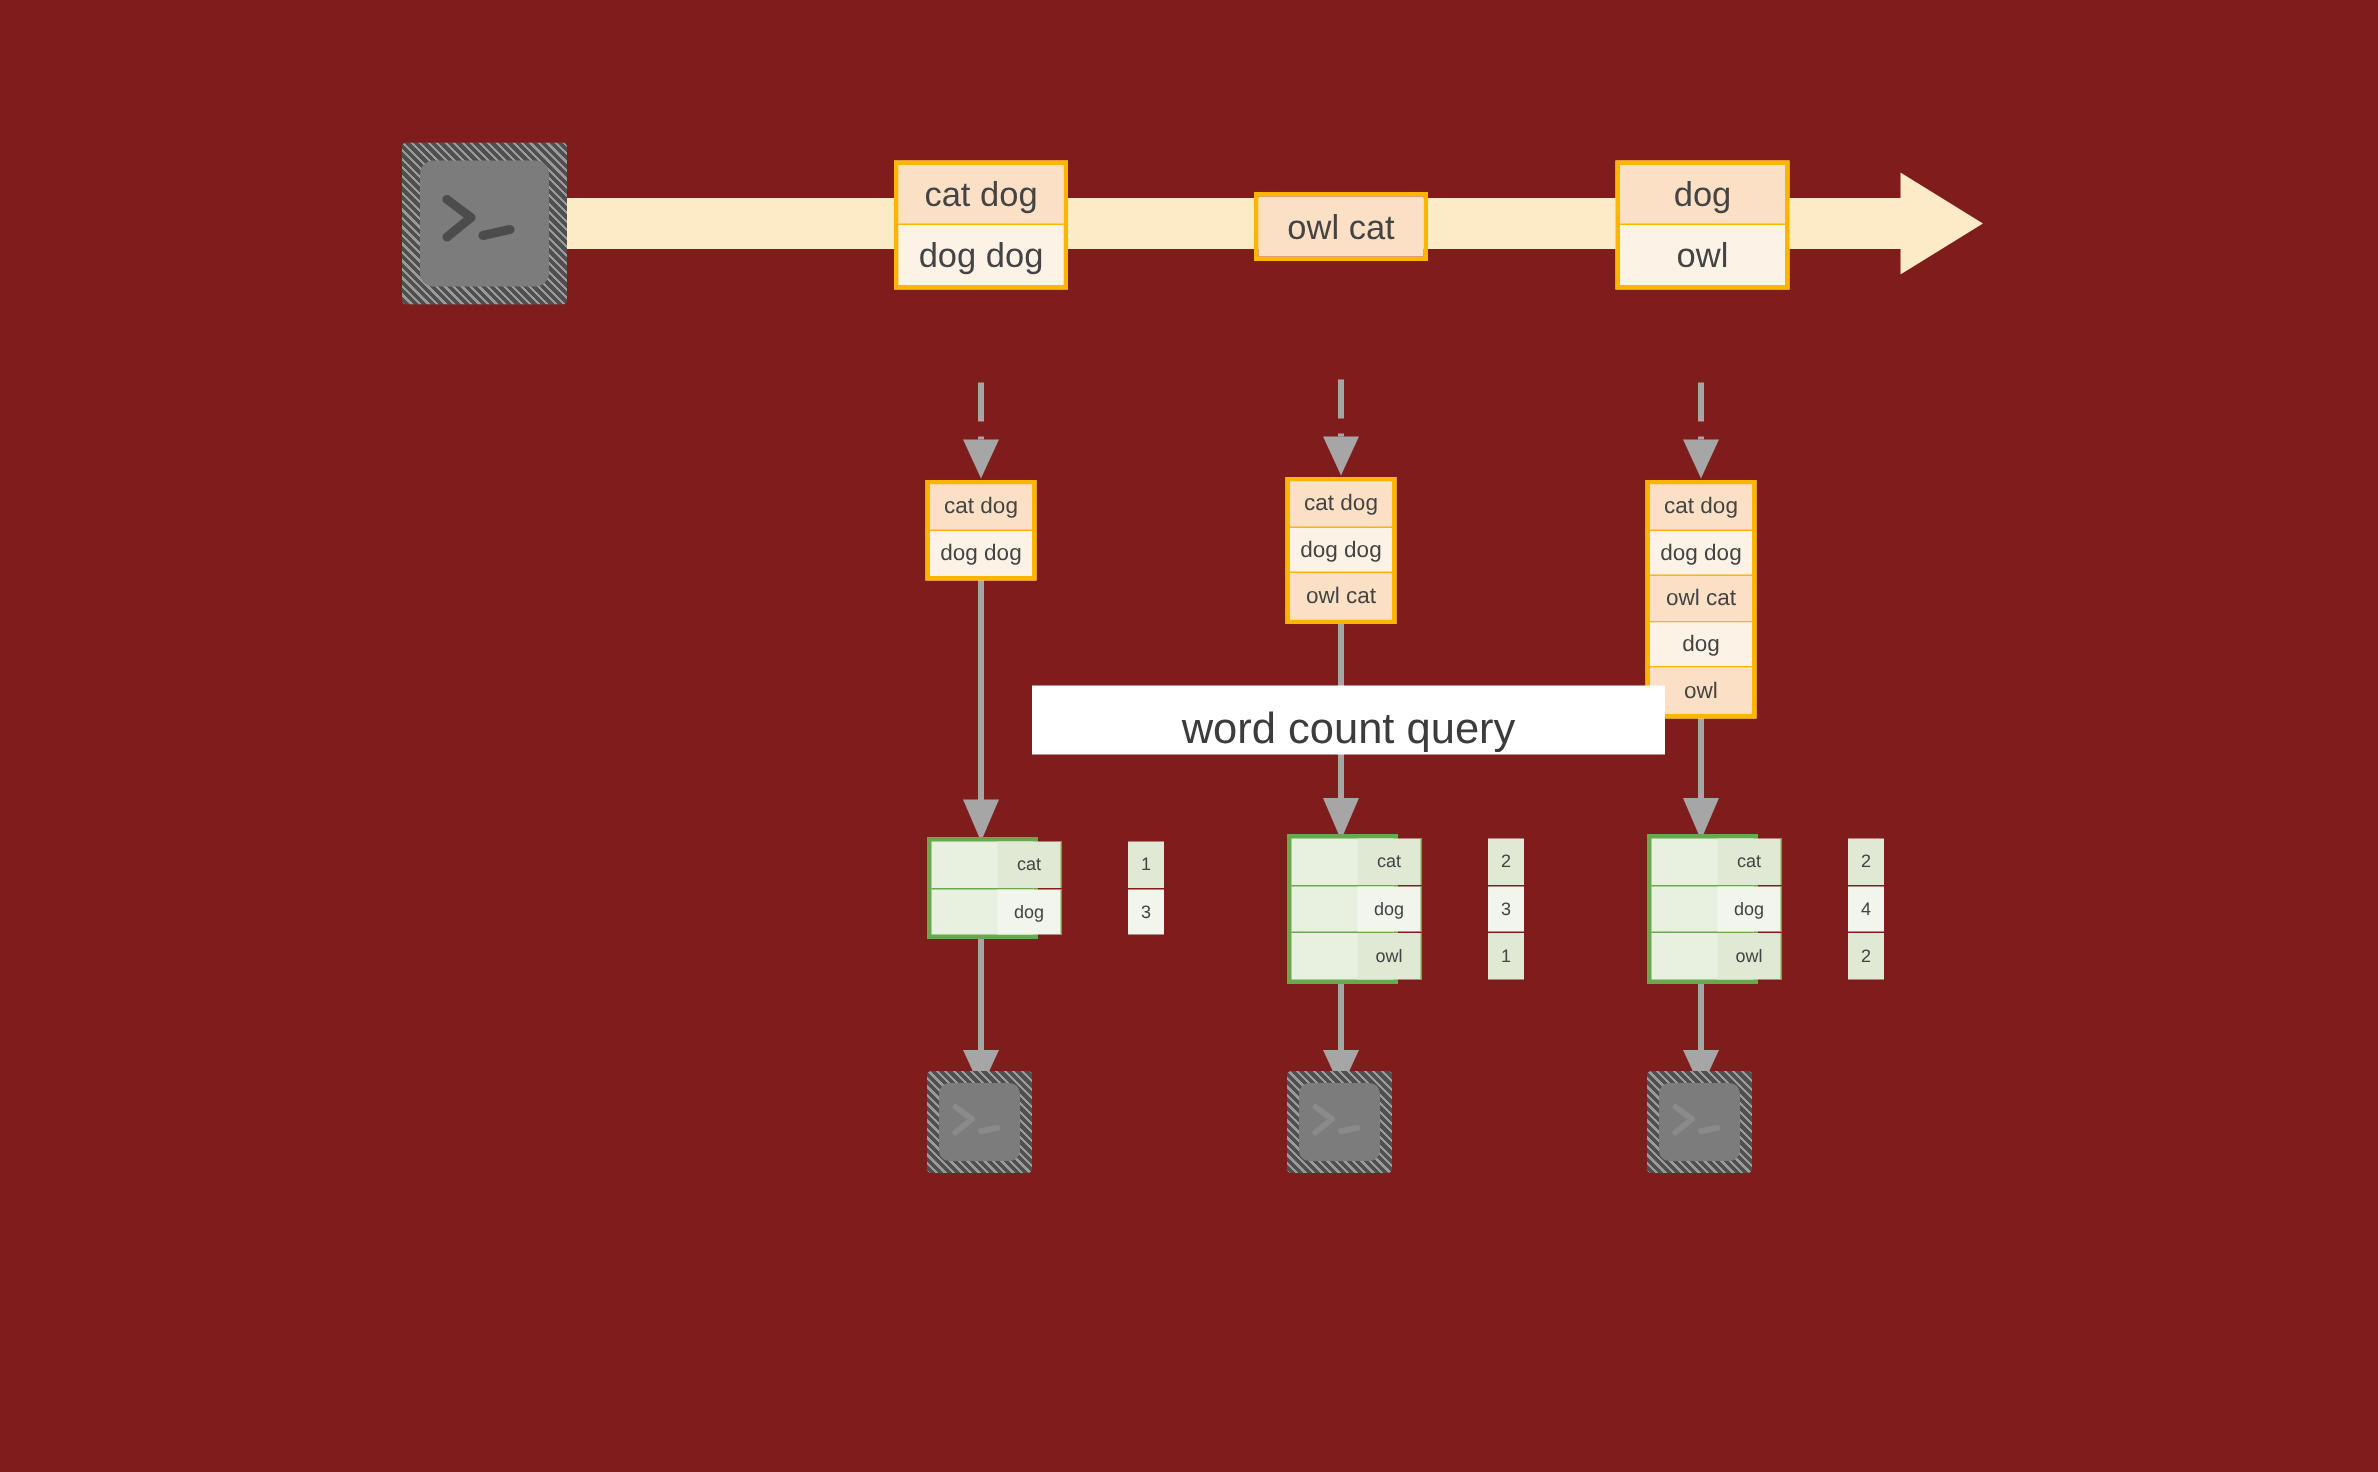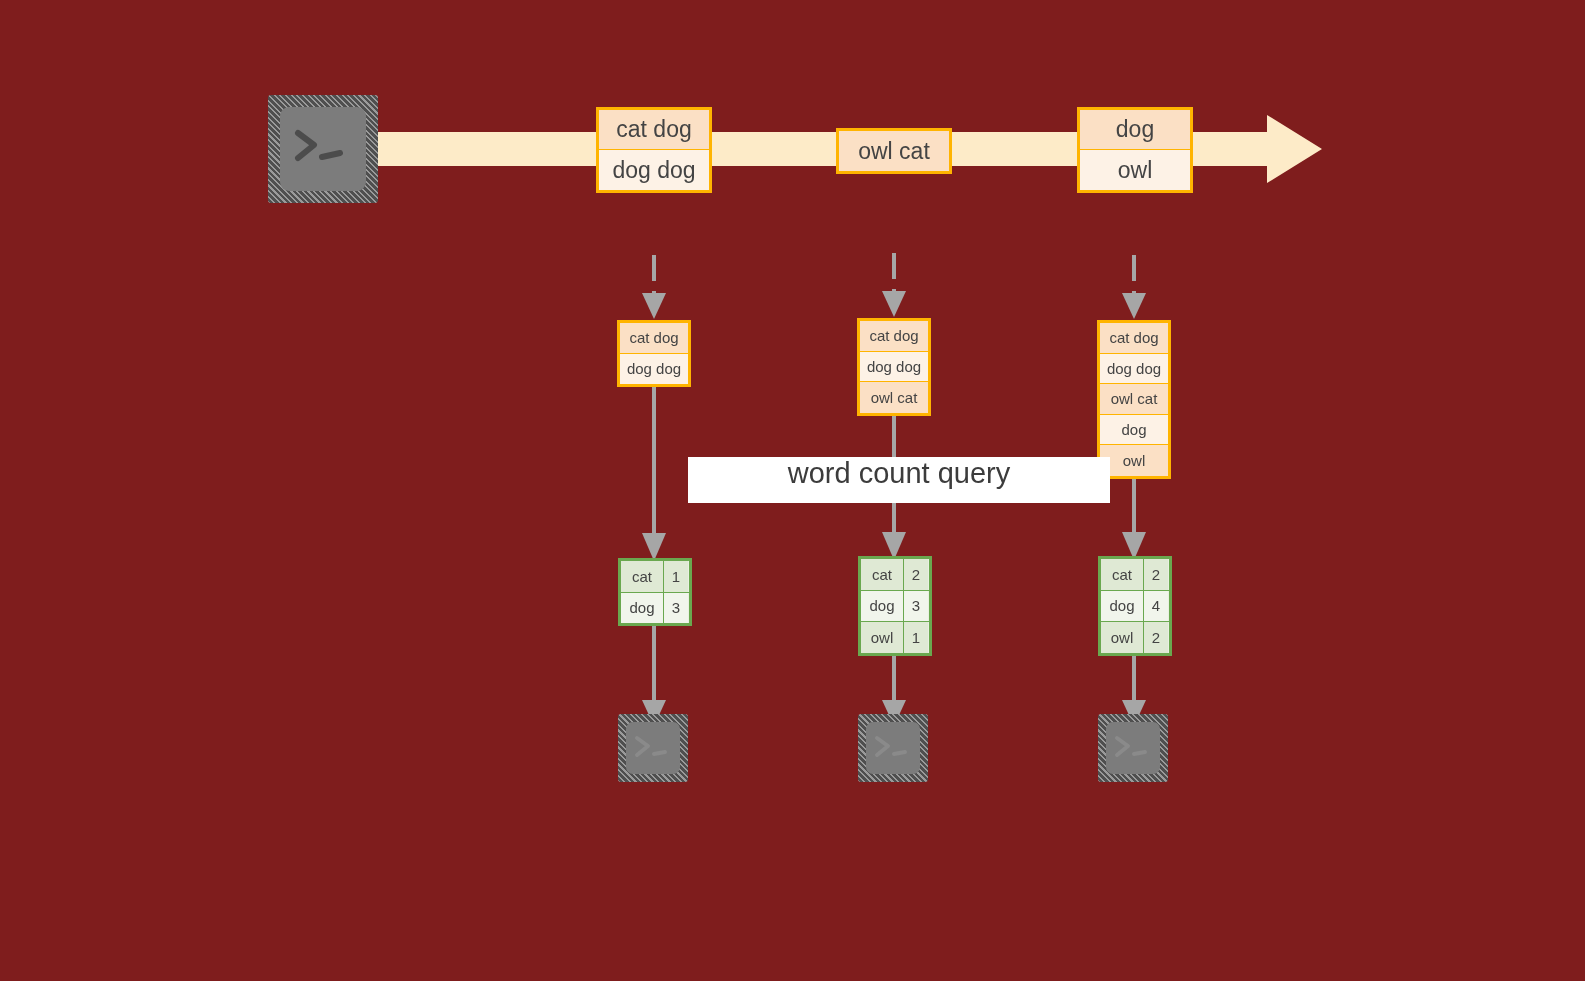--- a/index.html
+++ b/index.html
@@ -89,44 +89,45 @@
     display: flex;
     height: 30.5px;
     border-bottom: 1.5px solid #6aa84f;
   }
   .gtab .grow:last-child { border-bottom: none; }
   .gtab .gc {
     box-sizing: border-box;
     display: flex;
     align-items: center;
     justify-content: center;
-    font-size: 15px;
+    font-size: 12px;
     color: #444444;
     background: #dfe9d4;
+    margin-left: 44px;
   }
   .gtab .grow.alt .gc { background: #f1f5ec; }
   .gtab .gc.word {
     flex: 0 0 43px;
     border-right: 1.5px solid #6aa84f;
   }
   .gtab .gc.cnt { flex: 0 0 24px; }
 
   
   .conn { position: absolute; overflow: visible; }
 
   
   .labelband {
     position: absolute;
     left: 688px;
     top: 457px;
     width: 422px;
     height: 46px;
     background: #ffffff;
     display: flex;
-    align-items: flex-start;
+    align-items: flex-end;
     justify-content: center;
   }
   .labelband span {
     font-size: 29px;
     color: #3c3c3c;
     white-space: nowrap;
   }
 </style>
 </head>
 <body>

